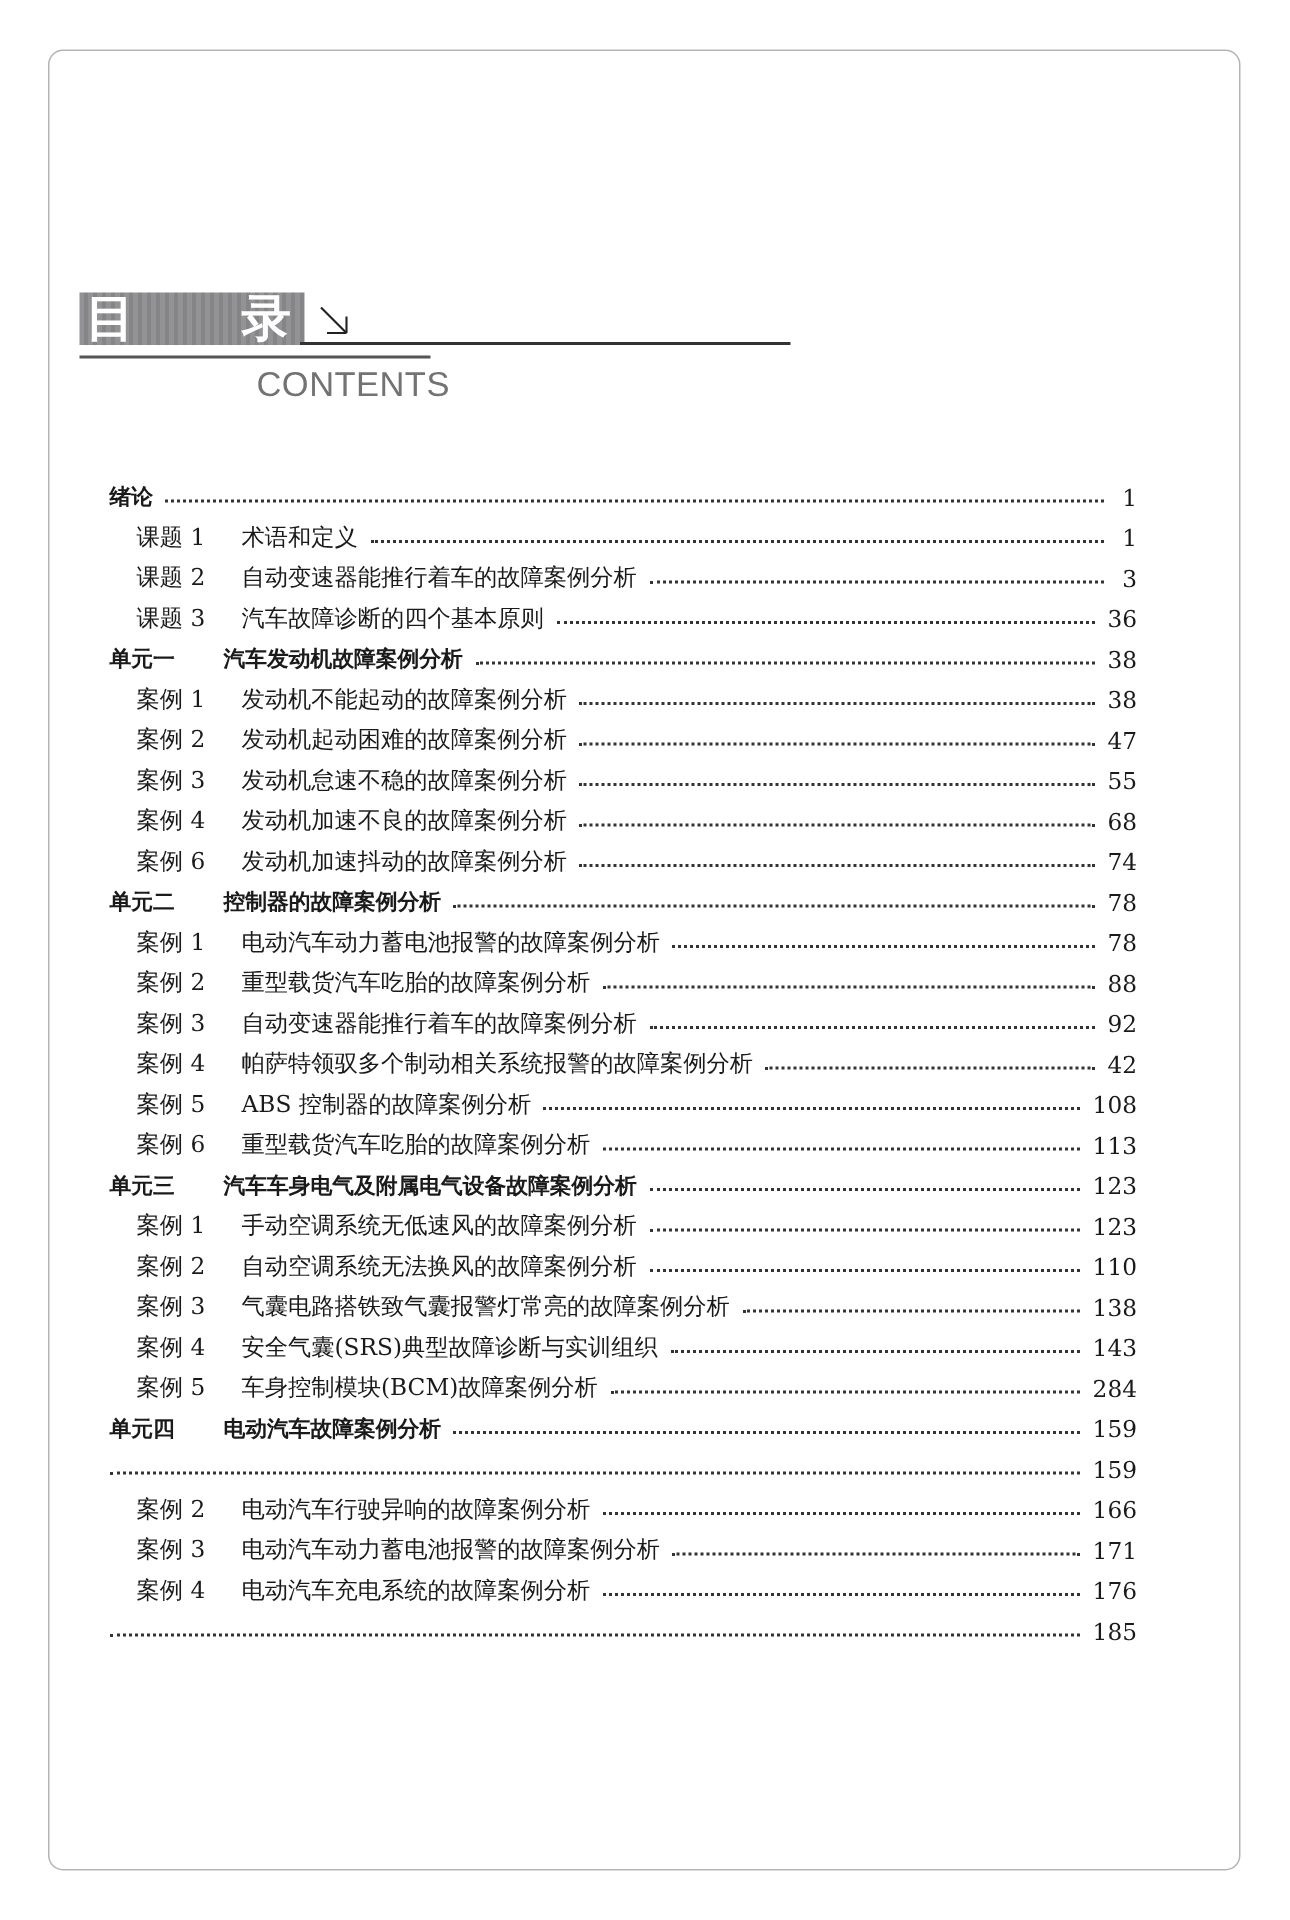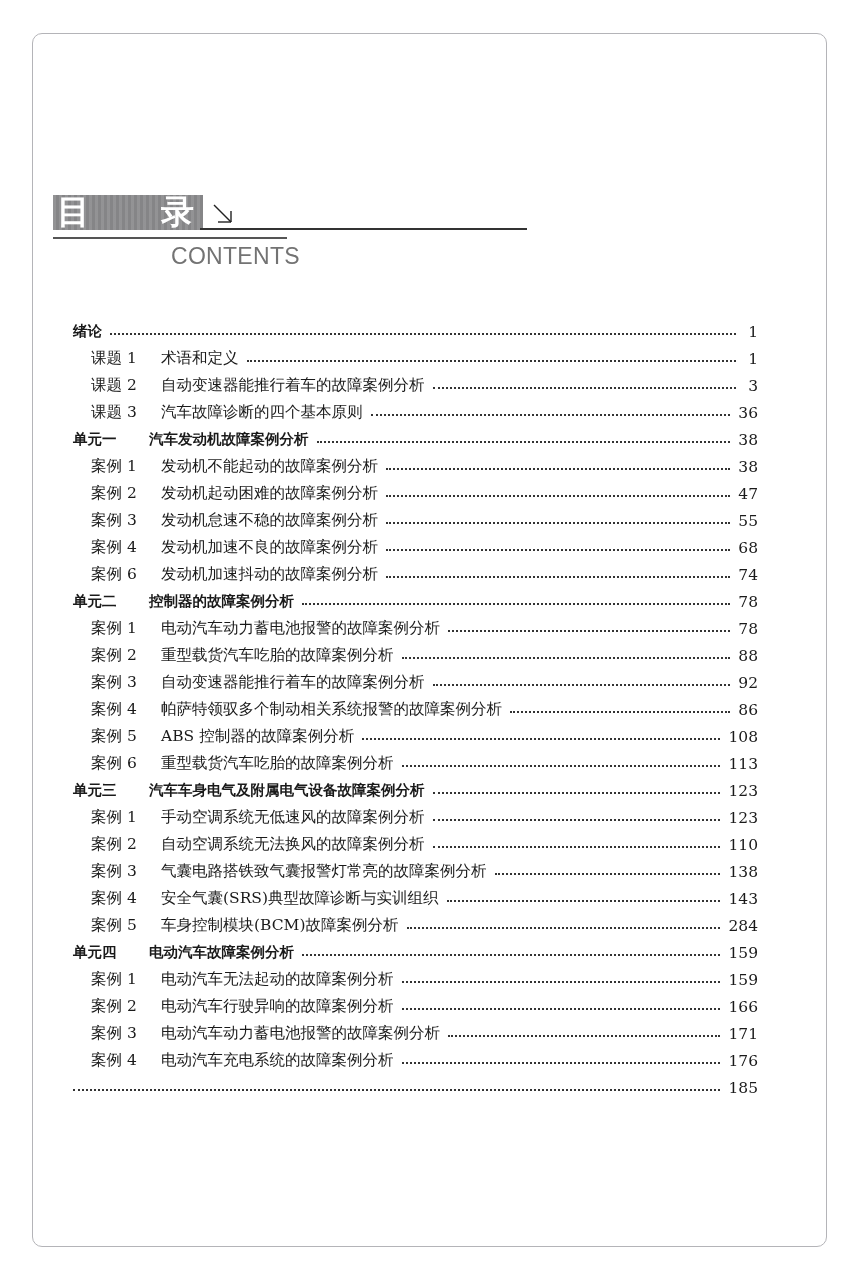--- a/index.html
+++ b/index.html
@@ -116,21 +116,21 @@
       <span class="page">88</span>
     </div>
     <div class="row sub">
       <span class="label"><span class="num">案例 3</span><span class="title-text">自动变速器能推行着车的故障案例分析</span></span>
       <span class="leader"></span>
       <span class="page">92</span>
     </div>
     <div class="row sub">
       <span class="label"><span class="num">案例 4</span><span class="title-text">帕萨特领驭多个制动相关系统报警的故障案例分析</span></span>
       <span class="leader"></span>
-      <span class="page">86</span>
+      <span class="page">42</span>
     </div>
     <div class="row sub">
       <span class="label"><span class="num">案例 5</span><span class="title-text">ABS 控制器的故障案例分析</span></span>
       <span class="leader"></span>
       <span class="page">108</span>
     </div>
     <div class="row sub">
       <span class="label"><span class="num">案例 6</span><span class="title-text">重型载货汽车吃胎的故障案例分析</span></span>
       <span class="leader"></span>
       <span class="page">113</span>
@@ -164,21 +164,20 @@
       <span class="label"><span class="num">案例 5</span><span class="title-text">车身控制模块(BCM)故障案例分析</span></span>
       <span class="leader"></span>
       <span class="page">284</span>
     </div>
     <div class="row unit">
       <span class="label"><span class="num">单元四</span><span class="title-text">电动汽车故障案例分析</span></span>
       <span class="leader"></span>
       <span class="page">159</span>
     </div>
     <div class="row sub">
-      <span class="label"><span class="num">案例 1</span><span class="title-text">电动汽车无法起动的故障案例分析</span></span>
       <span class="leader"></span>
       <span class="page">159</span>
     </div>
     <div class="row sub">
       <span class="label"><span class="num">案例 2</span><span class="title-text">电动汽车行驶异响的故障案例分析</span></span>
       <span class="leader"></span>
       <span class="page">166</span>
     </div>
     <div class="row sub">
       <span class="label"><span class="num">案例 3</span><span class="title-text">电动汽车动力蓄电池报警的故障案例分析</span></span>

